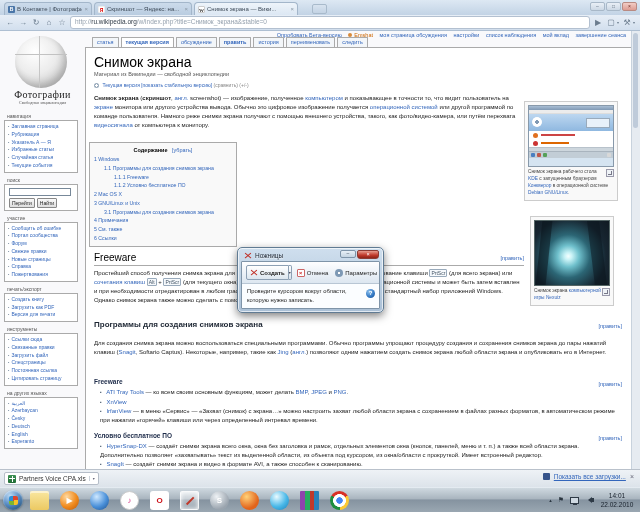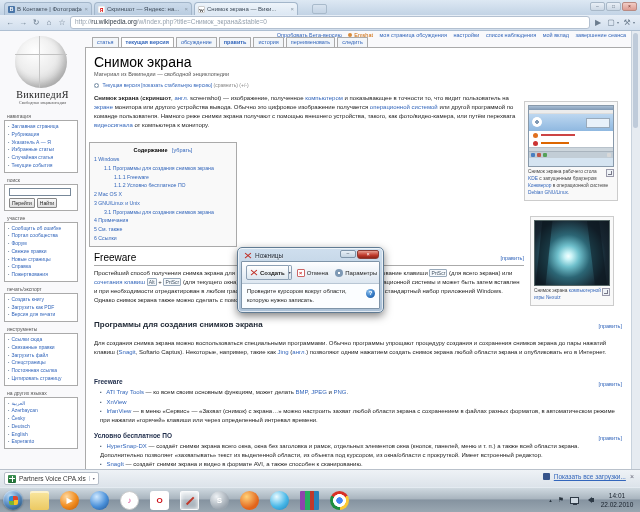--- a/index.html
+++ b/index.html
@@ -277,21 +277,21 @@
       
         <span class="plink">список наблюдения</span>
       
         <span class="plink">мой вклад</span>
       
         <span class="plink">завершение сеанса</span>
       </div>
 
     <div class="sidebar">
       <div class="globe"></div>
-      <div class="logo-title">ВикипедиЯ</div>
+      <div class="logo-title">Фотографии</div>
       <div class="logo-sub">Свободная энциклопедия</div>
       <div class="portlets">
         <div class="ptitle">навигация</div>
         <div class="pbox">
 
         <div class="pitem">Заглавная страница</div>
             <div class="pitem">Рубрикация</div>
             <div class="pitem">Указатель А — Я</div>
             <div class="pitem">Избранные статьи</div>
             <div class="pitem">Случайная статья</div>

